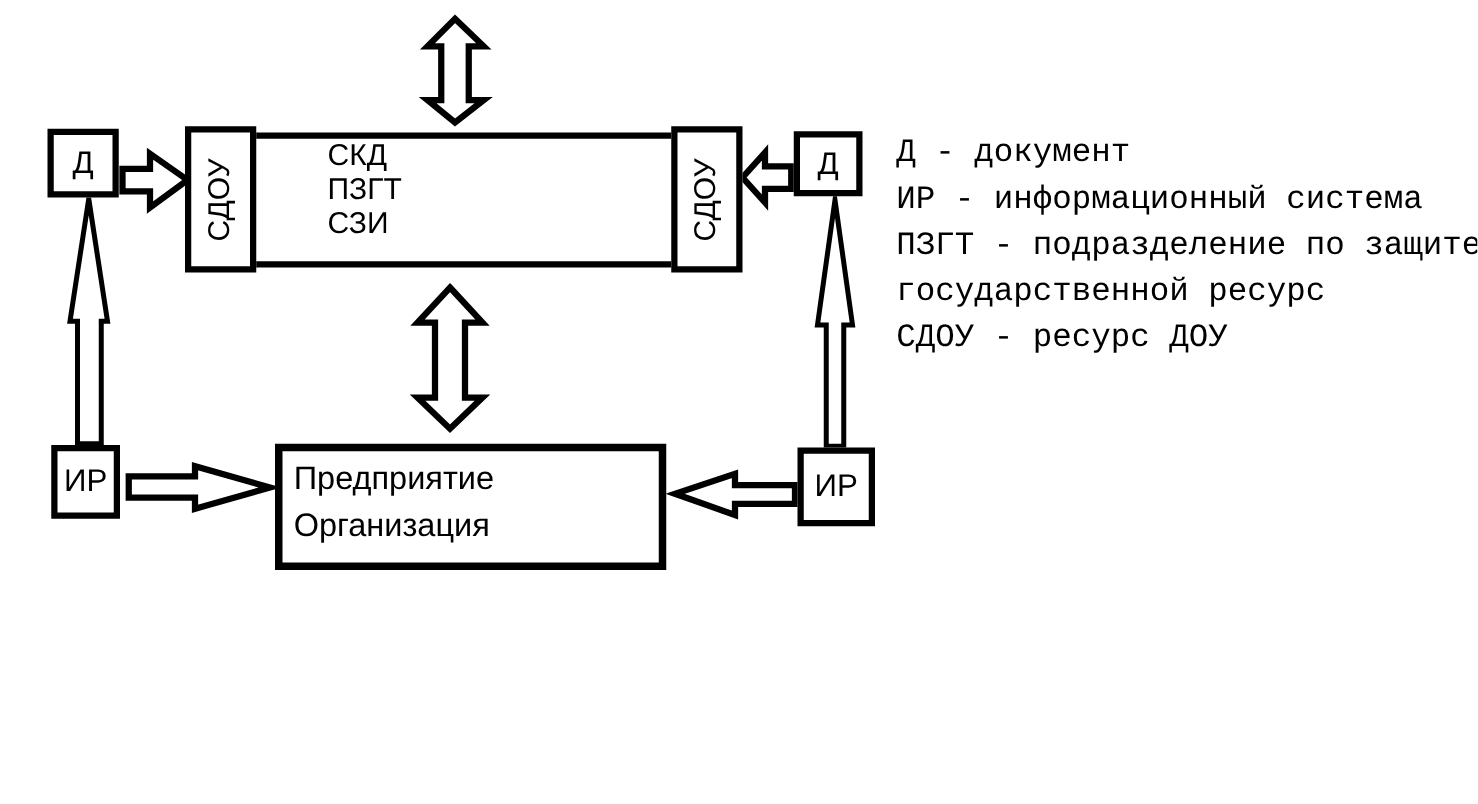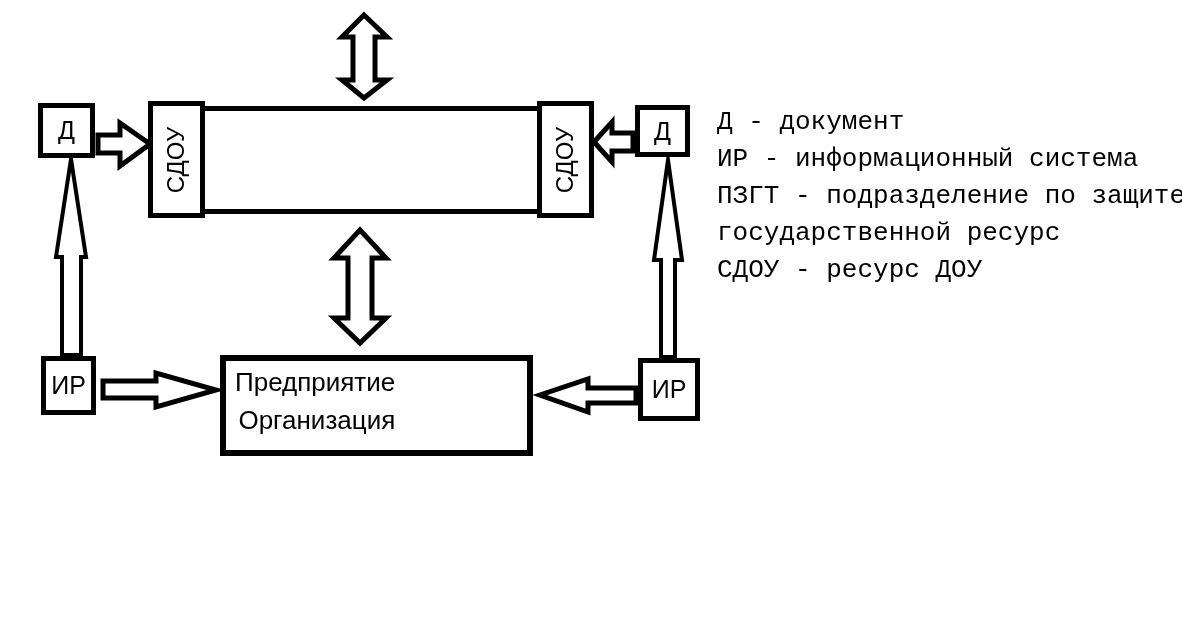--- a/index.html
+++ b/index.html
@@ -77,21 +77,20 @@
   }
   .enterprise-box {
     left: 220px; top: 355px;
     width: 313px; height: 101px;
     border-width: 6px;
     align-items: flex-start;
     justify-content: flex-start;
     padding: 2px 0 0 9px;
     font-size: 26px;
     line-height: 38px;
-    text-align: right;
   }
   .central-unit-text {
     position: absolute;
     left: 262px; top: 111px;
     font-size: 24px;
     line-height: 27px;
     white-space: nowrap;
   }
   .legend {
     position: absolute;
@@ -128,20 +127,25 @@
 
   <div class="box central-rect"></div>
 
   <div class="box sdou-left-box">
     <span class="sdou-label">СДОУ</span>
   </div>
   <div class="box sdou-right-box">
     <span class="sdou-label">СДОУ</span>
   </div>
 
+  <div class="central-unit-text">
+    <div>СКД</div>
+    <div>ПЗГТ</div>
+    <div>СЗИ</div>
+  </div>
 
   <div class="box doc-left-box">
     <span>Д</span>
   </div>
   <div class="box doc-right-box">
     <span>Д</span>
   </div>
 
   <div class="box ir-left-box">
     <span>ИР</span>

